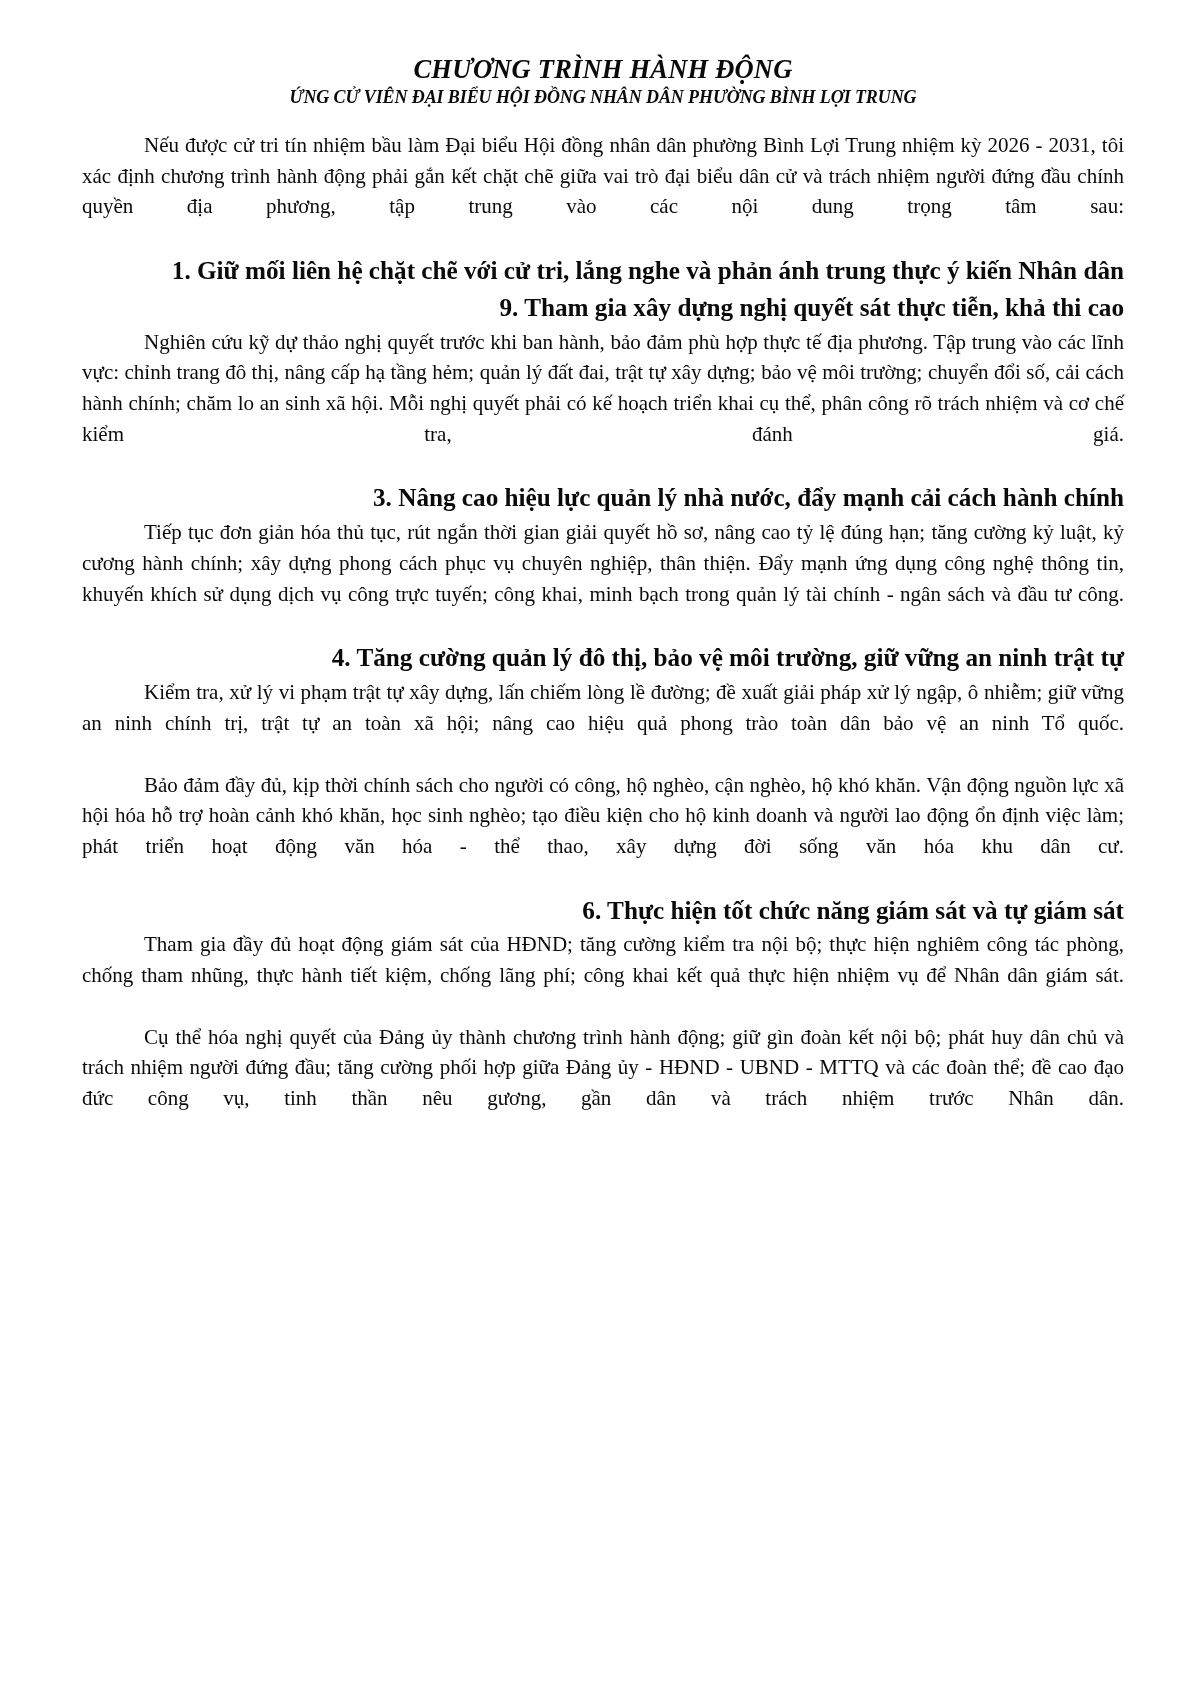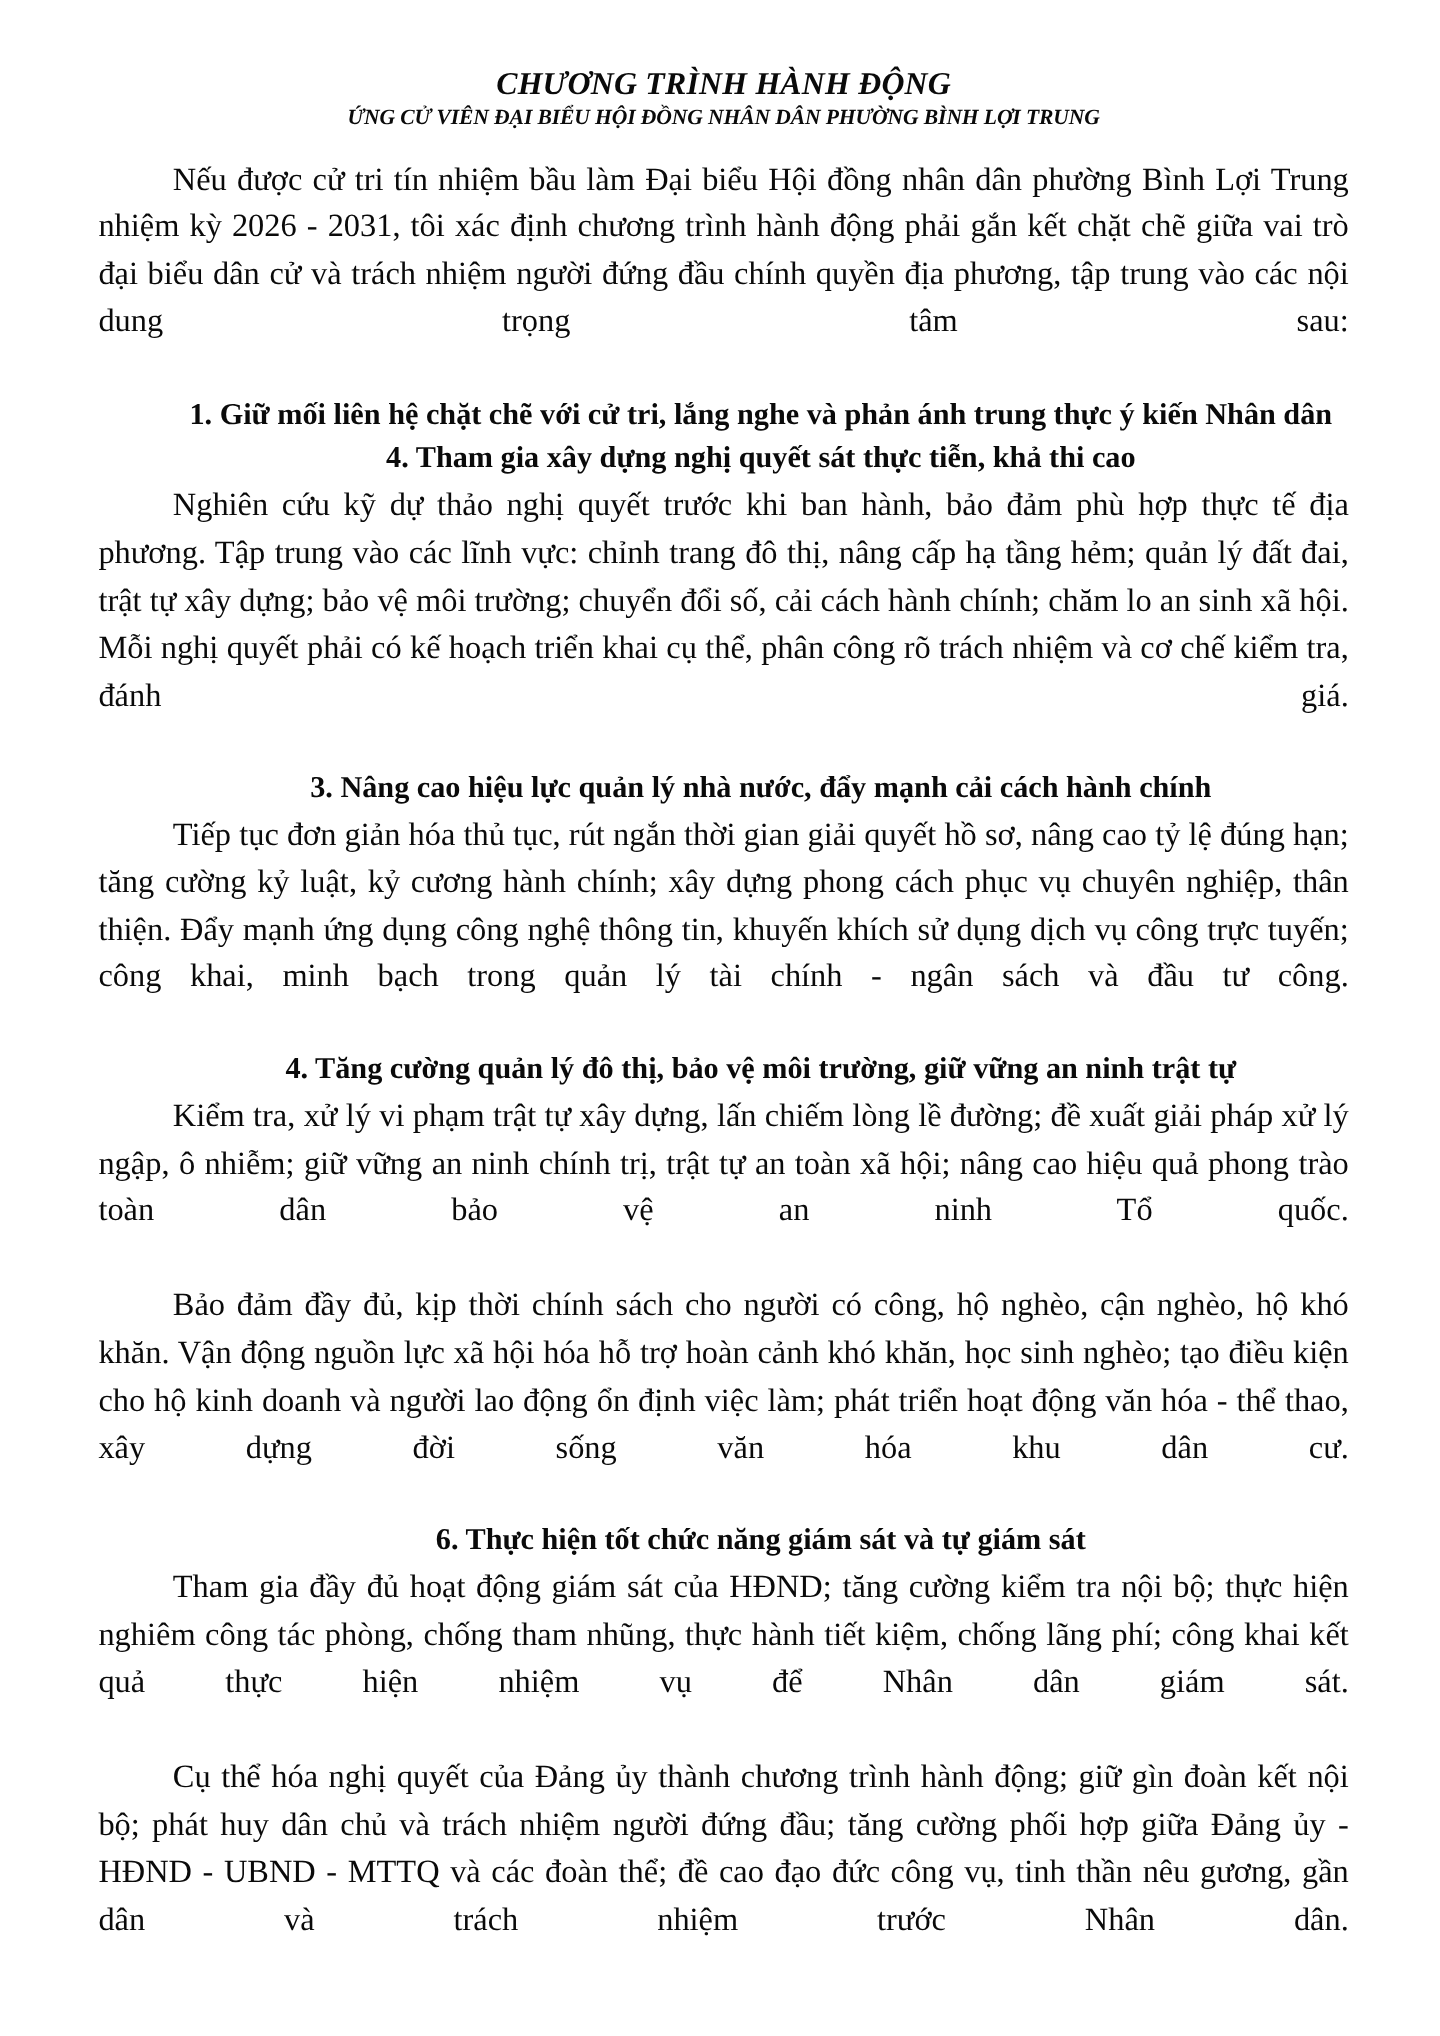--- a/index.html
+++ b/index.html
@@ -43,27 +43,27 @@
     margin-bottom: 20px;
   }
   .body-block {
     margin-top: 4px;
   }
   p.para {
     margin: 0;
     text-align: justify;
     text-justify: inter-word;
     text-indent: 62px;
-    font-size: 27px;
+    font-size: 21px;
     line-height: 1.465;
     hyphens: none;
   }
   p.heading {
     margin: 0;
-    text-align: center;
+    text-align: right;
     text-indent: 62px;
     font-weight: bold;
     font-size: 25.2px;
     line-height: 1.465;
   }
   
   p.para:after {
     content: "";
     display: inline-block;
     width: 100%;
@@ -80,21 +80,21 @@
       <span class="t-line title-line-2">ỨNG CỬ VIÊN ĐẠI BIỂU HỘI ĐỒNG NHÂN DÂN PHƯỜNG BÌNH LỢI TRUNG</span>
     </h1>
   </div>
 
   <div class="body-block">
 
     <p class="para">Nếu được cử tri tín nhiệm bầu làm Đại biểu Hội đồng nhân dân phường Bình Lợi Trung nhiệm kỳ 2026 - 2031, tôi xác định chương trình hành động phải gắn kết chặt chẽ giữa vai trò đại biểu dân cử và trách nhiệm người đứng đầu chính quyền địa phương, tập trung vào các nội dung trọng tâm sau:</p>
 
     <p class="heading">1. Giữ mối liên hệ chặt chẽ với cử tri, lắng nghe và phản ánh trung thực ý kiến Nhân dân</p>
 
-    <p class="heading">4. Tham gia xây dựng nghị quyết sát thực tiễn, khả thi cao</p>
+    <p class="heading">9. Tham gia xây dựng nghị quyết sát thực tiễn, khả thi cao</p>
     <p class="para">Nghiên cứu kỹ dự thảo nghị quyết trước khi ban hành, bảo đảm phù hợp thực tế địa phương. Tập trung vào các lĩnh vực: chỉnh trang đô thị, nâng cấp hạ tầng hẻm; quản lý đất đai, trật tự xây dựng; bảo vệ môi trường; chuyển đổi số, cải cách hành chính; chăm lo an sinh xã hội. Mỗi nghị quyết phải có kế hoạch triển khai cụ thể, phân công rõ trách nhiệm và cơ chế kiểm tra, đánh giá.</p>
 
     <p class="heading">3. Nâng cao hiệu lực quản lý nhà nước, đẩy mạnh cải cách hành chính</p>
     <p class="para">Tiếp tục đơn giản hóa thủ tục, rút ngắn thời gian giải quyết hồ sơ, nâng cao tỷ lệ đúng hạn; tăng cường kỷ luật, kỷ cương hành chính; xây dựng phong cách phục vụ chuyên nghiệp, thân thiện. Đẩy mạnh ứng dụng công nghệ thông tin, khuyến khích sử dụng dịch vụ công trực tuyến; công khai, minh bạch trong quản lý tài chính - ngân sách và đầu tư công.</p>
 
     <p class="heading">4. Tăng cường quản lý đô thị, bảo vệ môi trường, giữ vững an ninh trật tự</p>
     <p class="para">Kiểm tra, xử lý vi phạm trật tự xây dựng, lấn chiếm lòng lề đường; đề xuất giải pháp xử lý ngập, ô nhiễm; giữ vững an ninh chính trị, trật tự an toàn xã hội; nâng cao hiệu quả phong trào toàn dân bảo vệ an ninh Tổ quốc.</p>
 
     <p class="para">Bảo đảm đầy đủ, kịp thời chính sách cho người có công, hộ nghèo, cận nghèo, hộ khó khăn. Vận động nguồn lực xã hội hóa hỗ trợ hoàn cảnh khó khăn, học sinh nghèo; tạo điều kiện cho hộ kinh doanh và người lao động ổn định việc làm; phát triển hoạt động văn hóa - thể thao, xây dựng đời sống văn hóa khu dân cư.</p>
 

